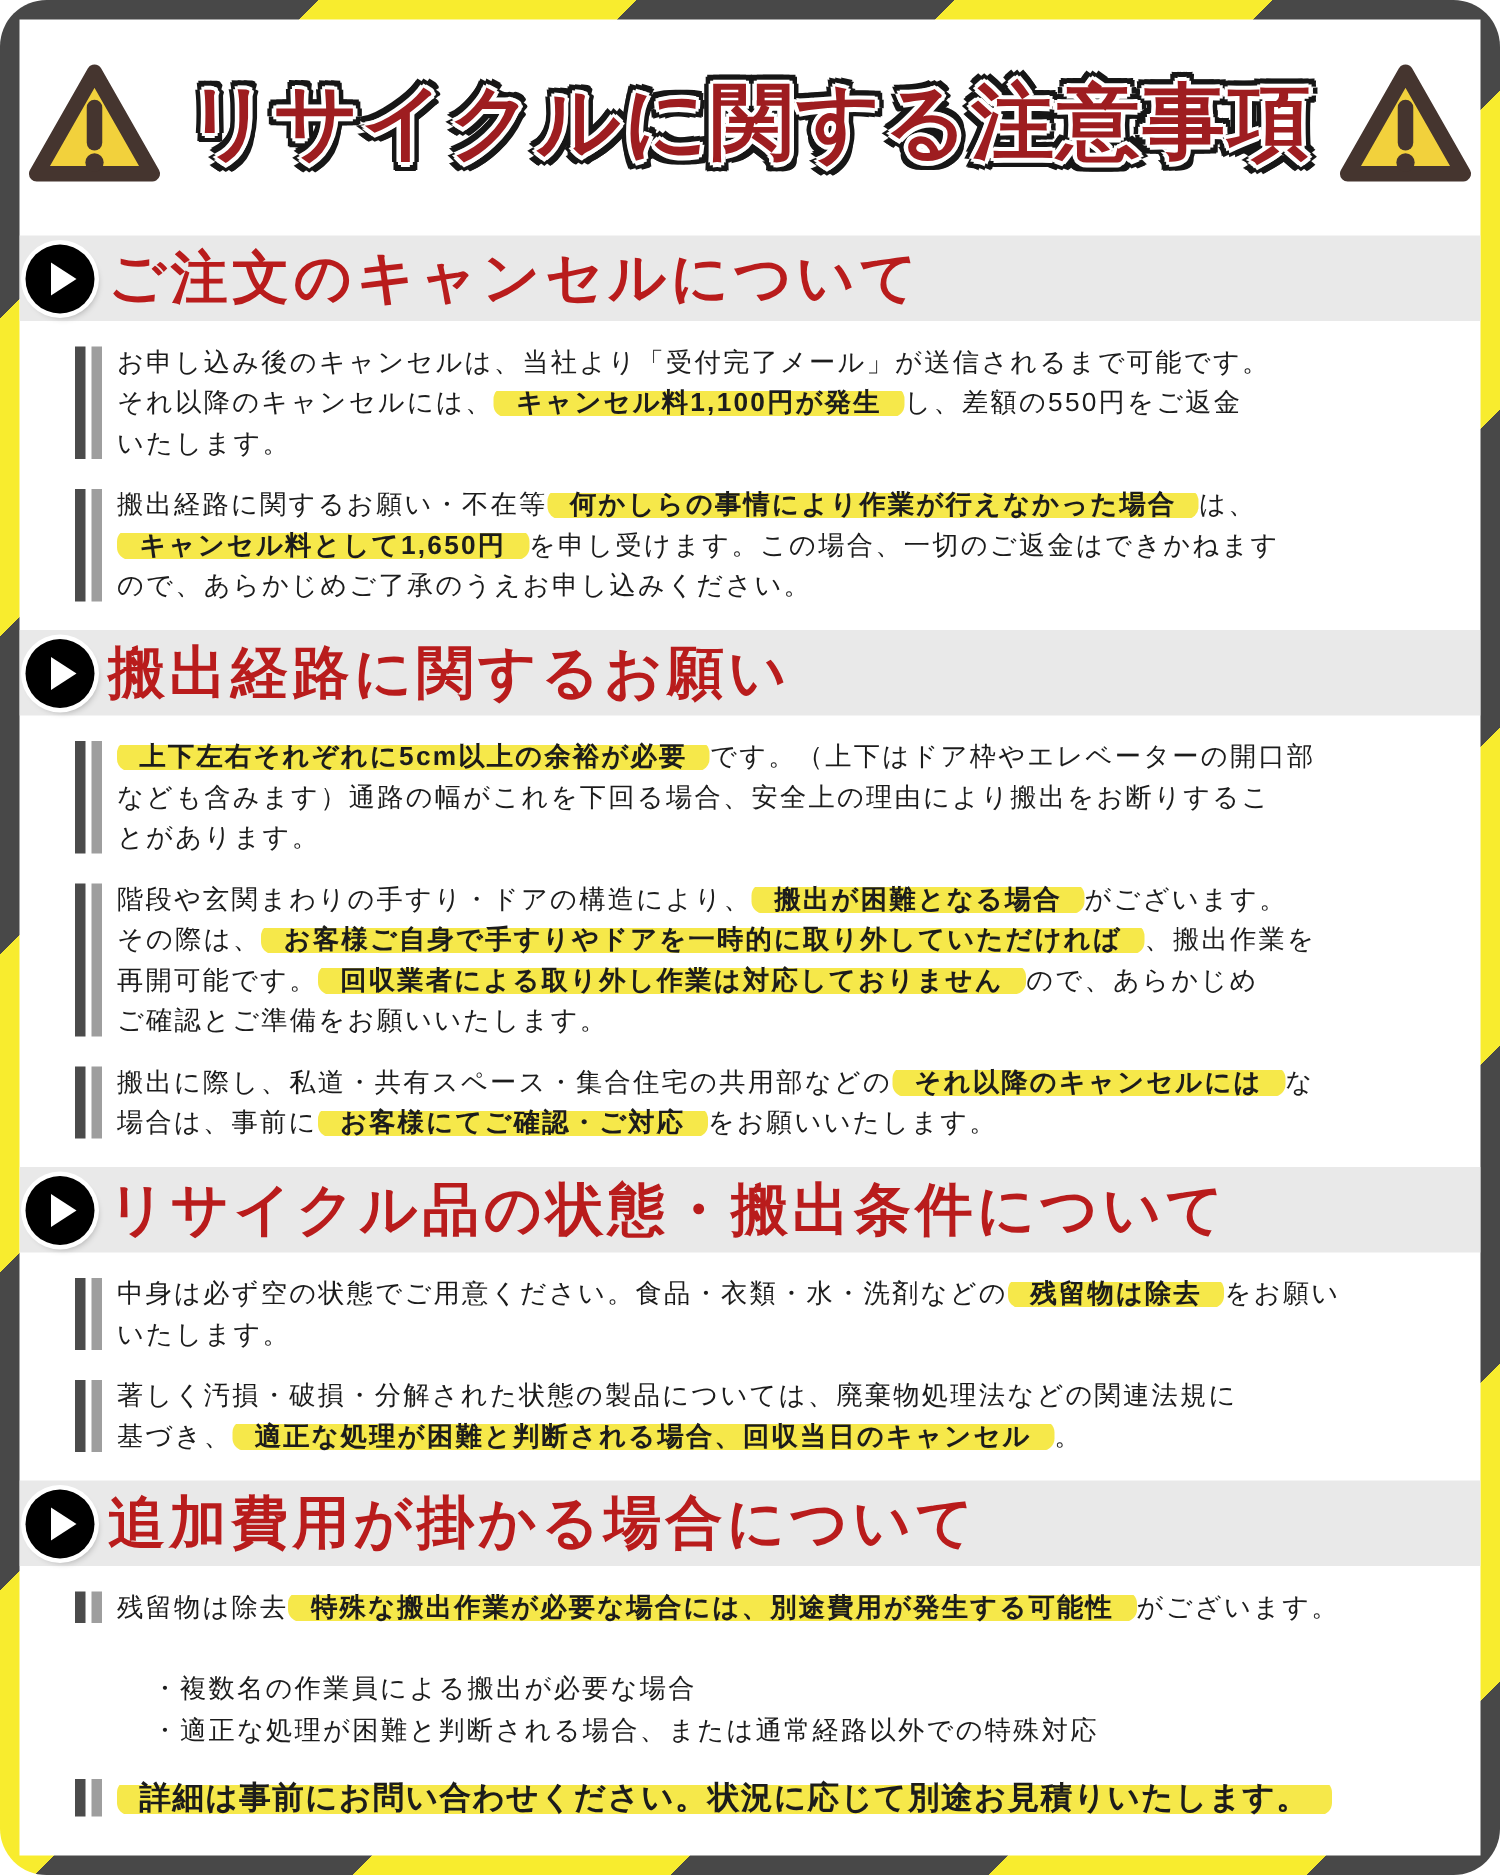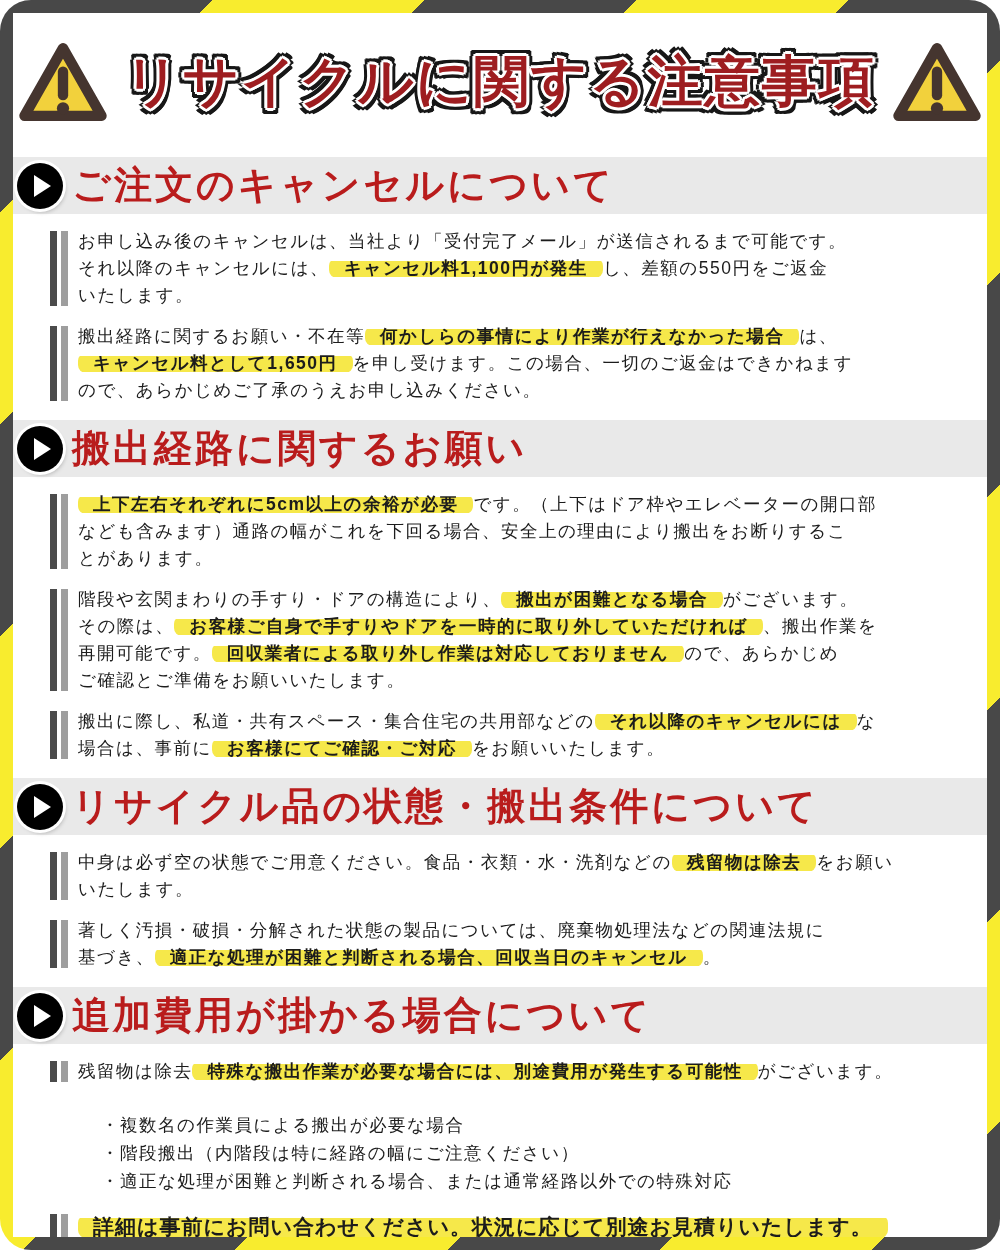--- a/index.html
+++ b/index.html
@@ -152,20 +152,19 @@
     <section>
       <div class="band">
         <span class="play">
             <span class="tri"></span>
           </span>
         <h2>追加費用が掛かる場合について</h2>
       </div>
       <div class="para"><span>残留物は除去</span><span class="hl">特殊な搬出作業が必要な場合には、別途費用が発生する可能性</span><span>がございます。</span></div>
       <div class="bullets">
         <div>・複数名の作業員による搬出が必要な場合</div>
-        <div>・階段搬出（内階段は特に経路の幅にご注意ください）</div>
         <div>・適正な処理が困難と判断される場合、または通常経路以外での特殊対応</div>
       </div>
       <div class="para footer-line"><span class="hl">詳細は事前にお問い合わせください。状況に応じて別途お見積りいたします。</span></div>
     </section>
 
   </div>
 </div>
 
 </body></html>

